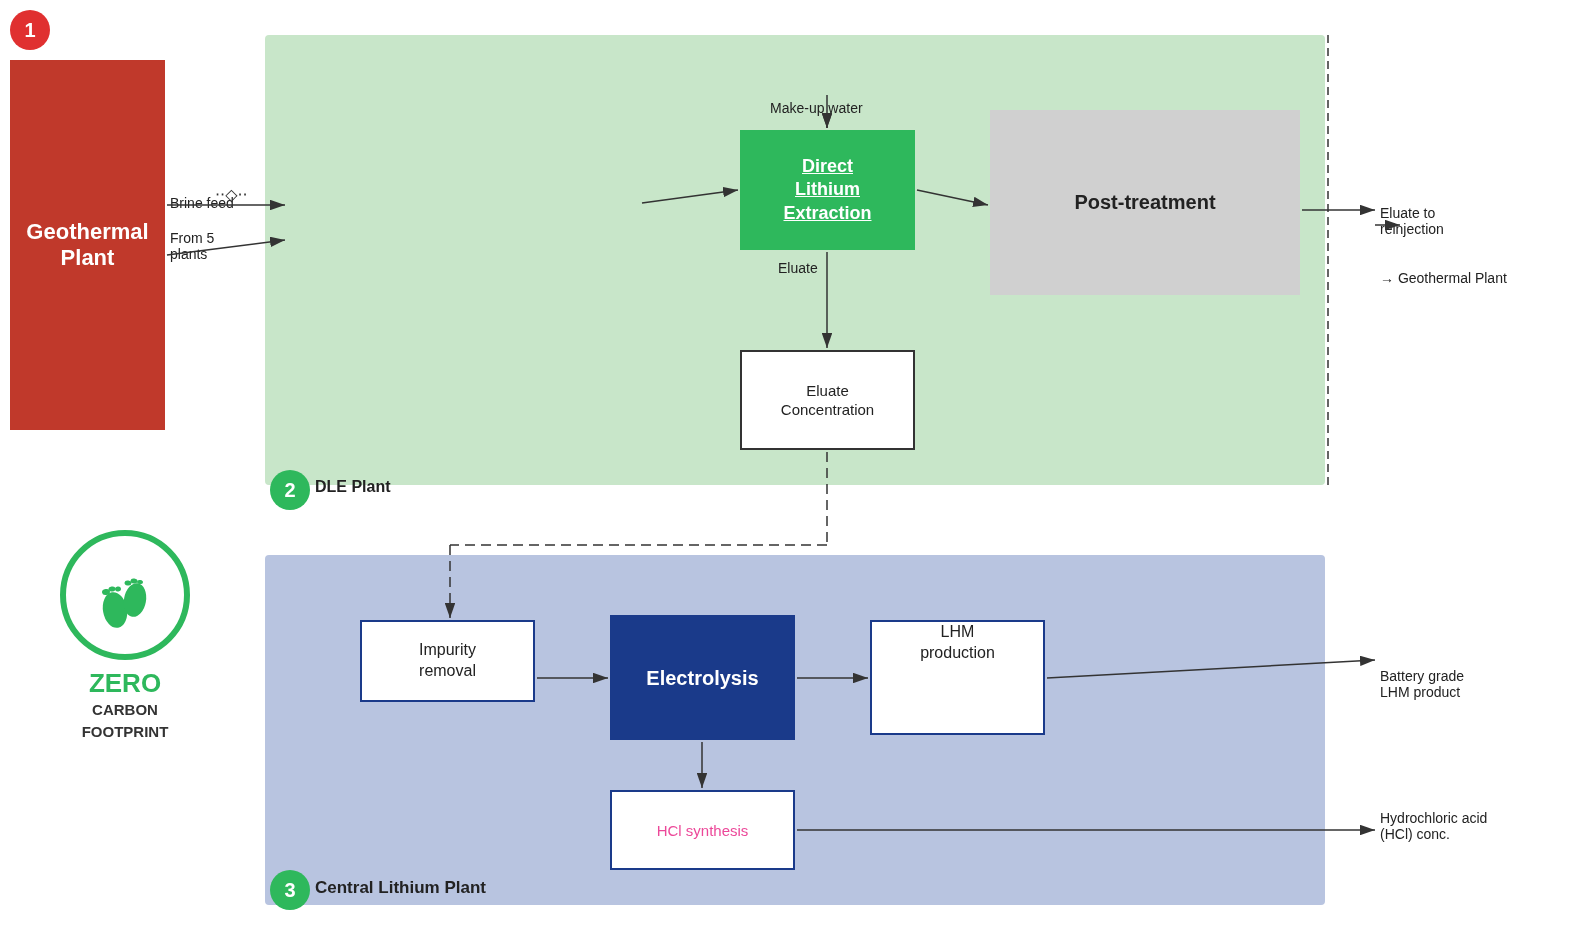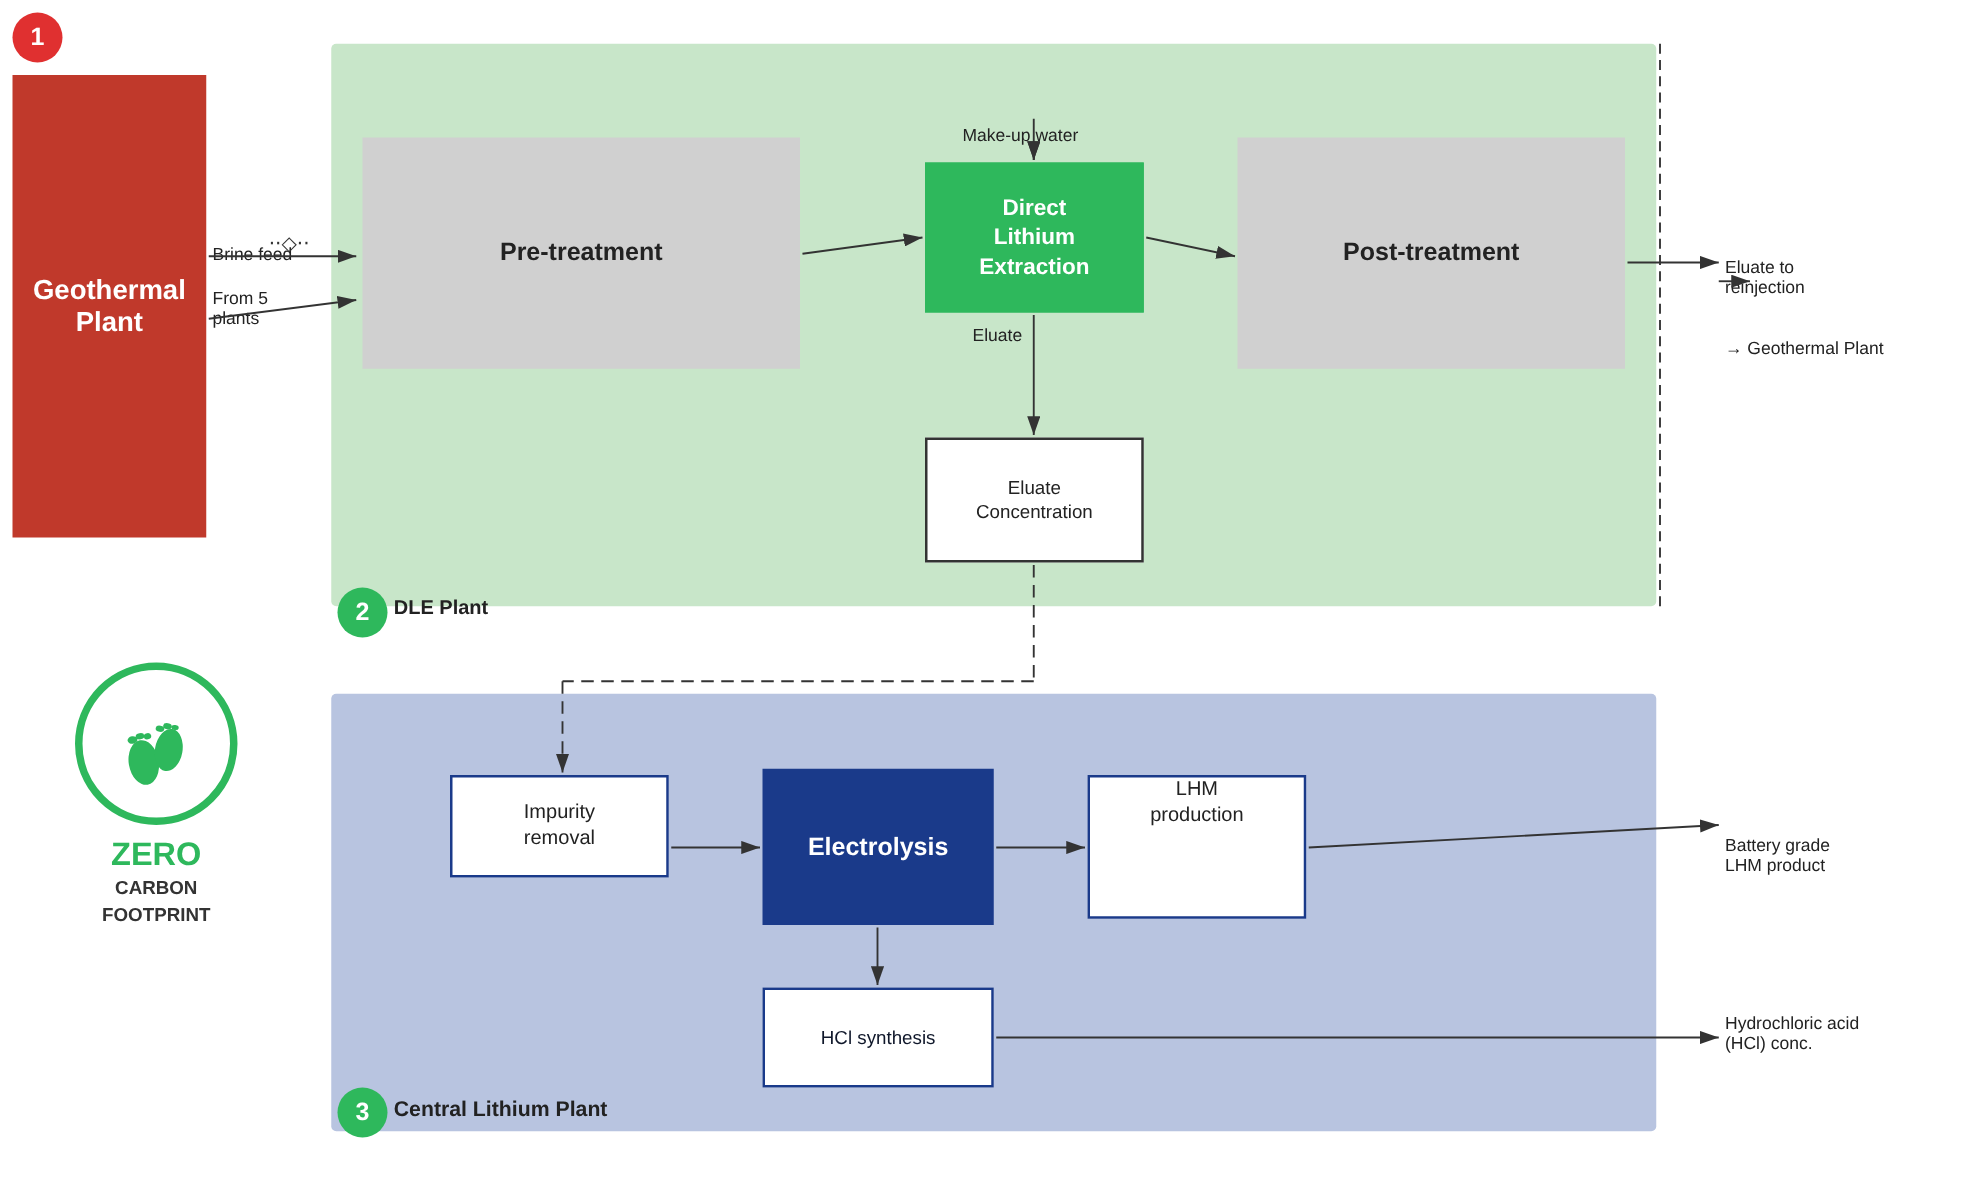--- a/index.html
+++ b/index.html
@@ -95,20 +95,21 @@
       align-items: center;
       justify-content: center;
       border: 2px solid #2eb85c;
     }
     .dle-label {
       color: #fff;
       font-weight: bold;
       font-size: 18px;
       text-align: center;
       line-height: 1.3;
+      text-decoration: underline;
     }
 
     
     .posttreatment-box {
       position: absolute;
       left: 990px;
       top: 110px;
       width: 310px;
       height: 185px;
       background: #d0d0d0;
@@ -222,21 +223,21 @@
       width: 185px;
       height: 80px;
       background: #fff;
       border: 2px solid #1a3a8a;
       display: flex;
       align-items: center;
       justify-content: center;
     }
     .hcl-label {
       font-size: 15px;
-      color: #0f172a;
+      color: #ec4899;
       text-align: center;
     }
 
     
     .svg-overlay {
       position: absolute;
       top: 0;
       left: 0;
       width: 1576px;
       height: 946px;
@@ -292,23 +293,20 @@
 
   <div class="geo-plant-box">
     <div class="geo-plant-label">
       <span>Geothermal</span><br>
       <span>Plant</span>
     </div>
   </div>
 
   <div class="dle-plant-area"></div>
 
-  <div class="pretreatment-box">
-    <span class="pretreatment-label">Pre-treatment</span>
-  </div>
 
   <div class="dle-box">
     <div class="dle-label">
       <span>Direct</span><br>
       <span>Lithium</span><br>
       <span>Extraction</span>
     </div>
   </div>
 
   <div class="posttreatment-box">

